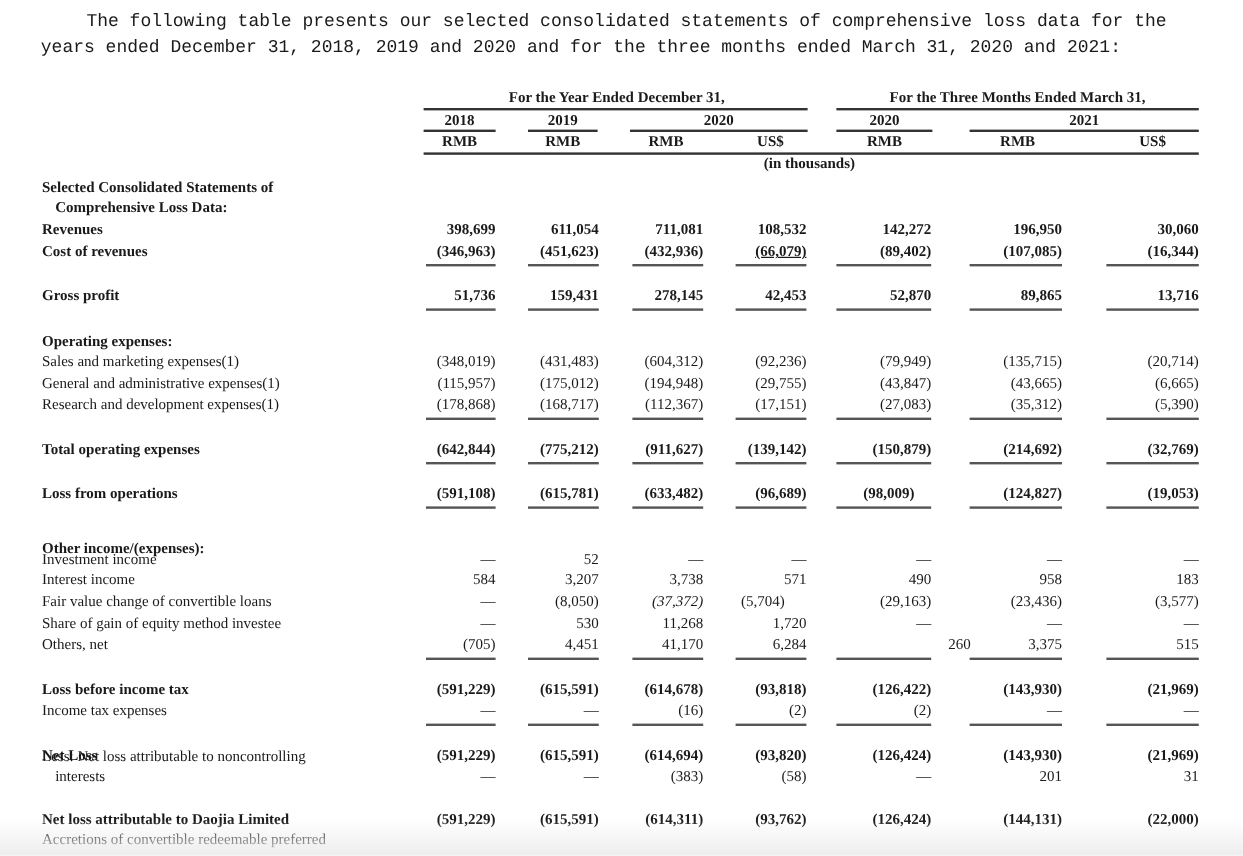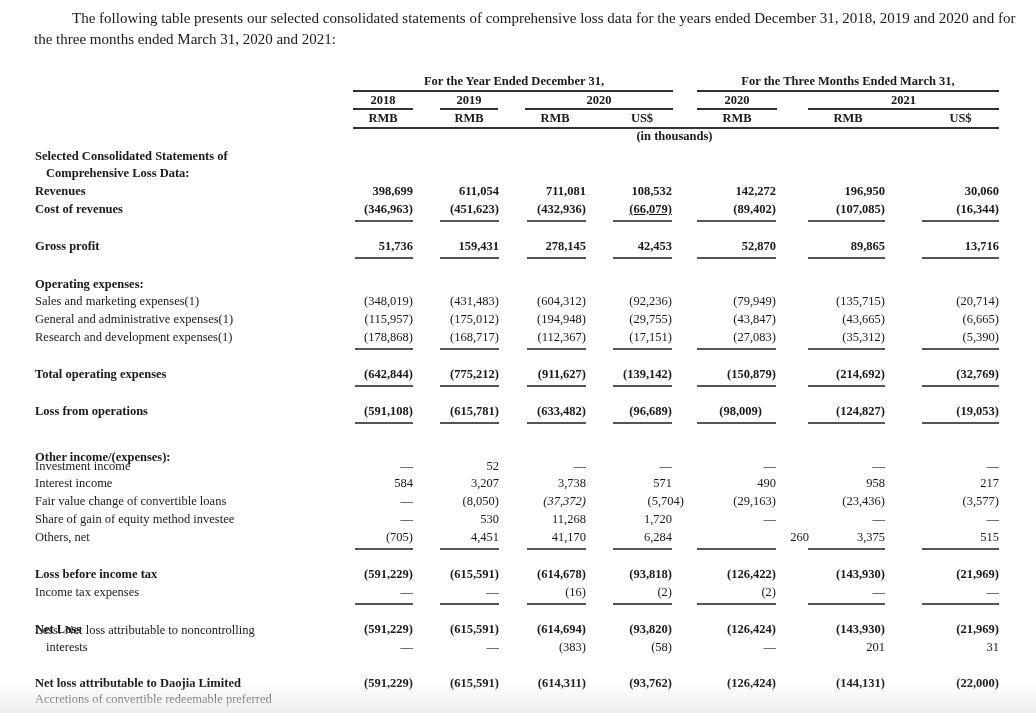--- a/index.html
+++ b/index.html
@@ -2,21 +2,21 @@
 <html><head>
 <meta charset="utf-8">
 <style>
   html, body { margin: 0; padding: 0; background: #ffffff; }
   body {
     width: 1036px; height: 713px; overflow: hidden; position: relative;
     font-family: "Liberation Serif", "DejaVu Serif", serif; color: #1a1a1a;
   }
   .intro {
     position: absolute; left: 34px; top: 8px; width: 990px;
-    font-size: 15px; line-height: 21px; text-indent: 38px; margin: 0;
+    font-size: 15px; line-height: 21px; text-indent: 38px; margin: 0; font-family: Liberation Mono, monospace;
   }
   .hdr { position: absolute; font-weight: bold; font-size: 12.5px; text-align: center; white-space: nowrap; }
   .rule { position: absolute; height: 0; border-top: 2px solid #333; }
   .lbl { position: absolute; left: 35px; font-size: 12.5px; white-space: nowrap; }
   .lbl.b { font-weight: bold; }
   .lbl.indent { left: 46px; }
   .val { position: absolute; font-size: 12.5px; text-align: right; white-space: nowrap; }
   .val.b { font-weight: bold; }
   .ul { position: absolute; height: 0; border-top: 2px solid #555; }
   .fade {
@@ -171,26 +171,26 @@
       <div class="val" style="top: 459px; left: 666px; width: 110px;">—</div>
       <div class="val" style="top: 459px; left: 775px; width: 110px;">—</div>
       <div class="val" style="top: 459px; left: 889px; width: 110px;">—</div>
       <div class="lbl" style="top: 476px;">Interest income</div>
       <div class="val" style="top: 476px; left: 303px; width: 110px;">584</div>
       <div class="val" style="top: 476px; left: 389px; width: 110px;">3,207</div>
       <div class="val" style="top: 476px; left: 476px; width: 110px;">3,738</div>
       <div class="val" style="top: 476px; left: 562px; width: 110px;">571</div>
       <div class="val" style="top: 476px; left: 666px; width: 110px;">490</div>
       <div class="val" style="top: 476px; left: 775px; width: 110px;">958</div>
-      <div class="val" style="top: 476px; left: 889px; width: 110px;">217</div>
+      <div class="val" style="top: 476px; left: 889px; width: 110px;">183</div>
       <div class="lbl" style="top: 494px;">Fair value change of convertible loans</div>
       <div class="val" style="top: 494px; left: 303px; width: 110px;">—</div>
       <div class="val" style="top: 494px; left: 389px; width: 110px;">(8,050)</div>
       <div class="val" style="top: 494px; left: 476px; width: 110px; font-style: italic;">(37,372)</div>
-      <div class="val" style="top: 494px; left: 574px; width: 110px;">(5,704)</div>
+      <div class="val" style="top: 494px; left: 544px; width: 110px;">(5,704)</div>
       <div class="val" style="top: 494px; left: 666px; width: 110px;">(29,163)</div>
       <div class="val" style="top: 494px; left: 775px; width: 110px;">(23,436)</div>
       <div class="val" style="top: 494px; left: 889px; width: 110px;">(3,577)</div>
       <div class="lbl" style="top: 512px;">Share of gain of equity method investee</div>
       <div class="val" style="top: 512px; left: 303px; width: 110px;">—</div>
       <div class="val" style="top: 512px; left: 389px; width: 110px;">530</div>
       <div class="val" style="top: 512px; left: 476px; width: 110px;">11,268</div>
       <div class="val" style="top: 512px; left: 562px; width: 110px;">1,720</div>
       <div class="val" style="top: 512px; left: 666px; width: 110px;">—</div>
       <div class="val" style="top: 512px; left: 775px; width: 110px;">—</div>

